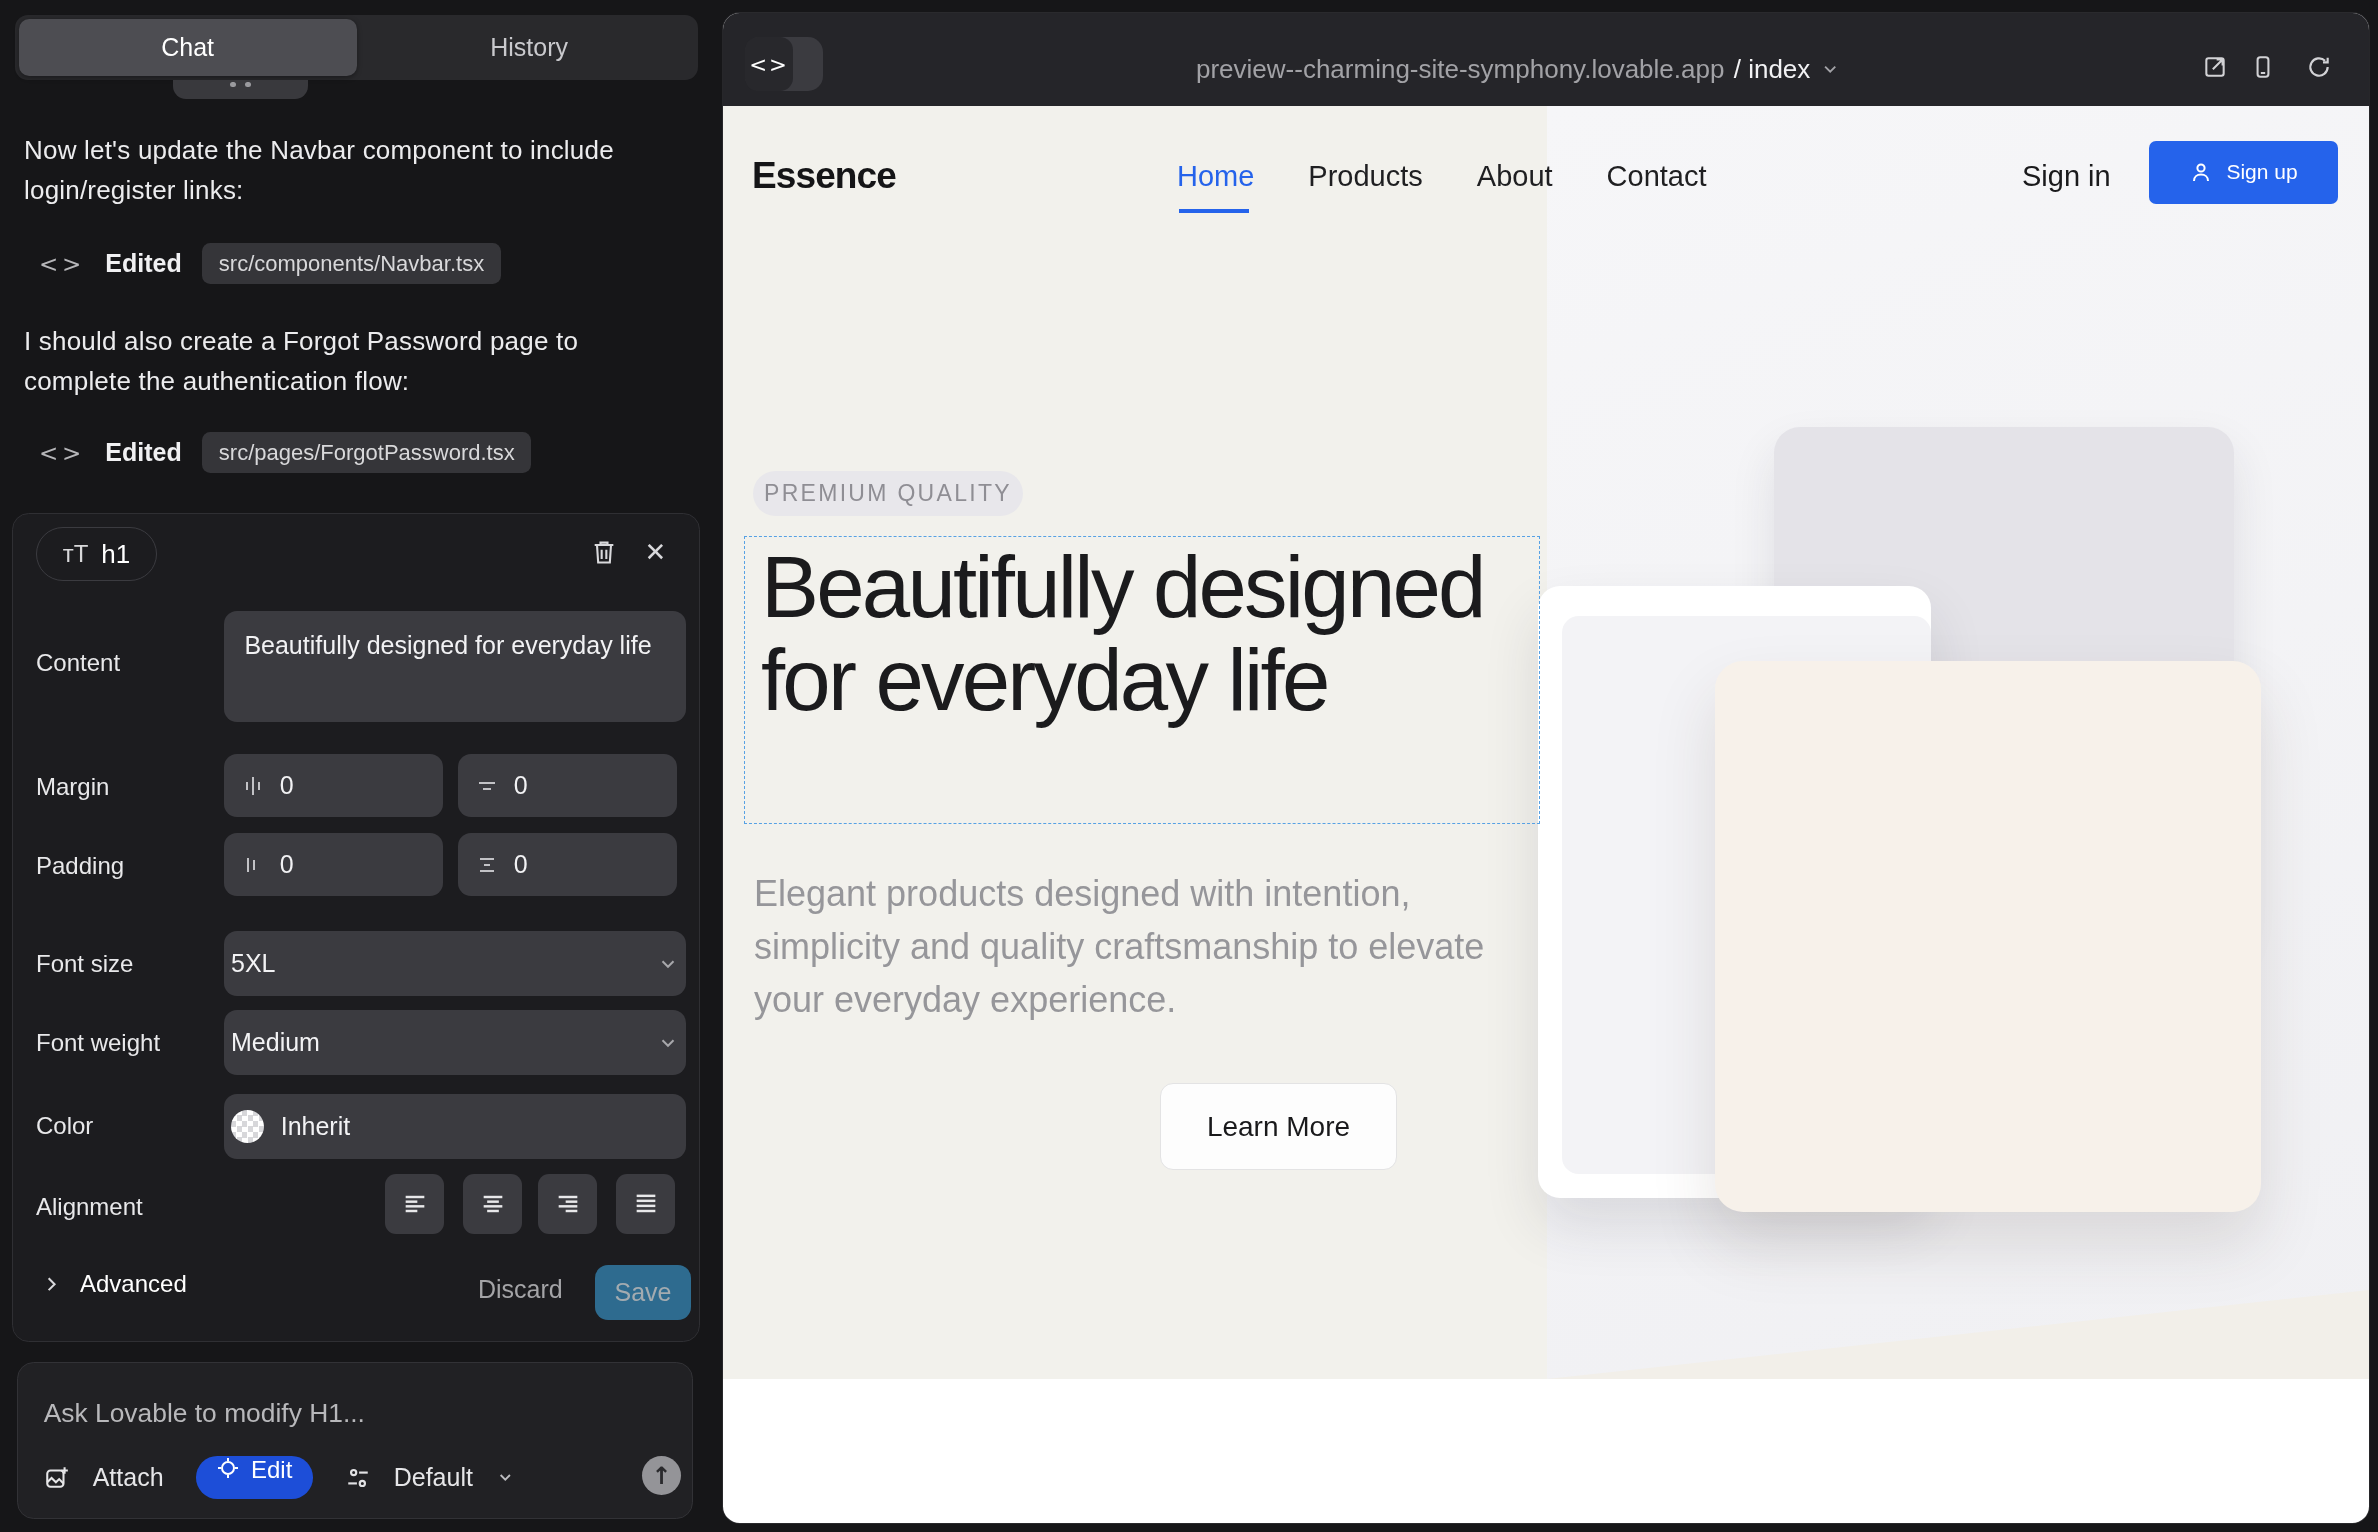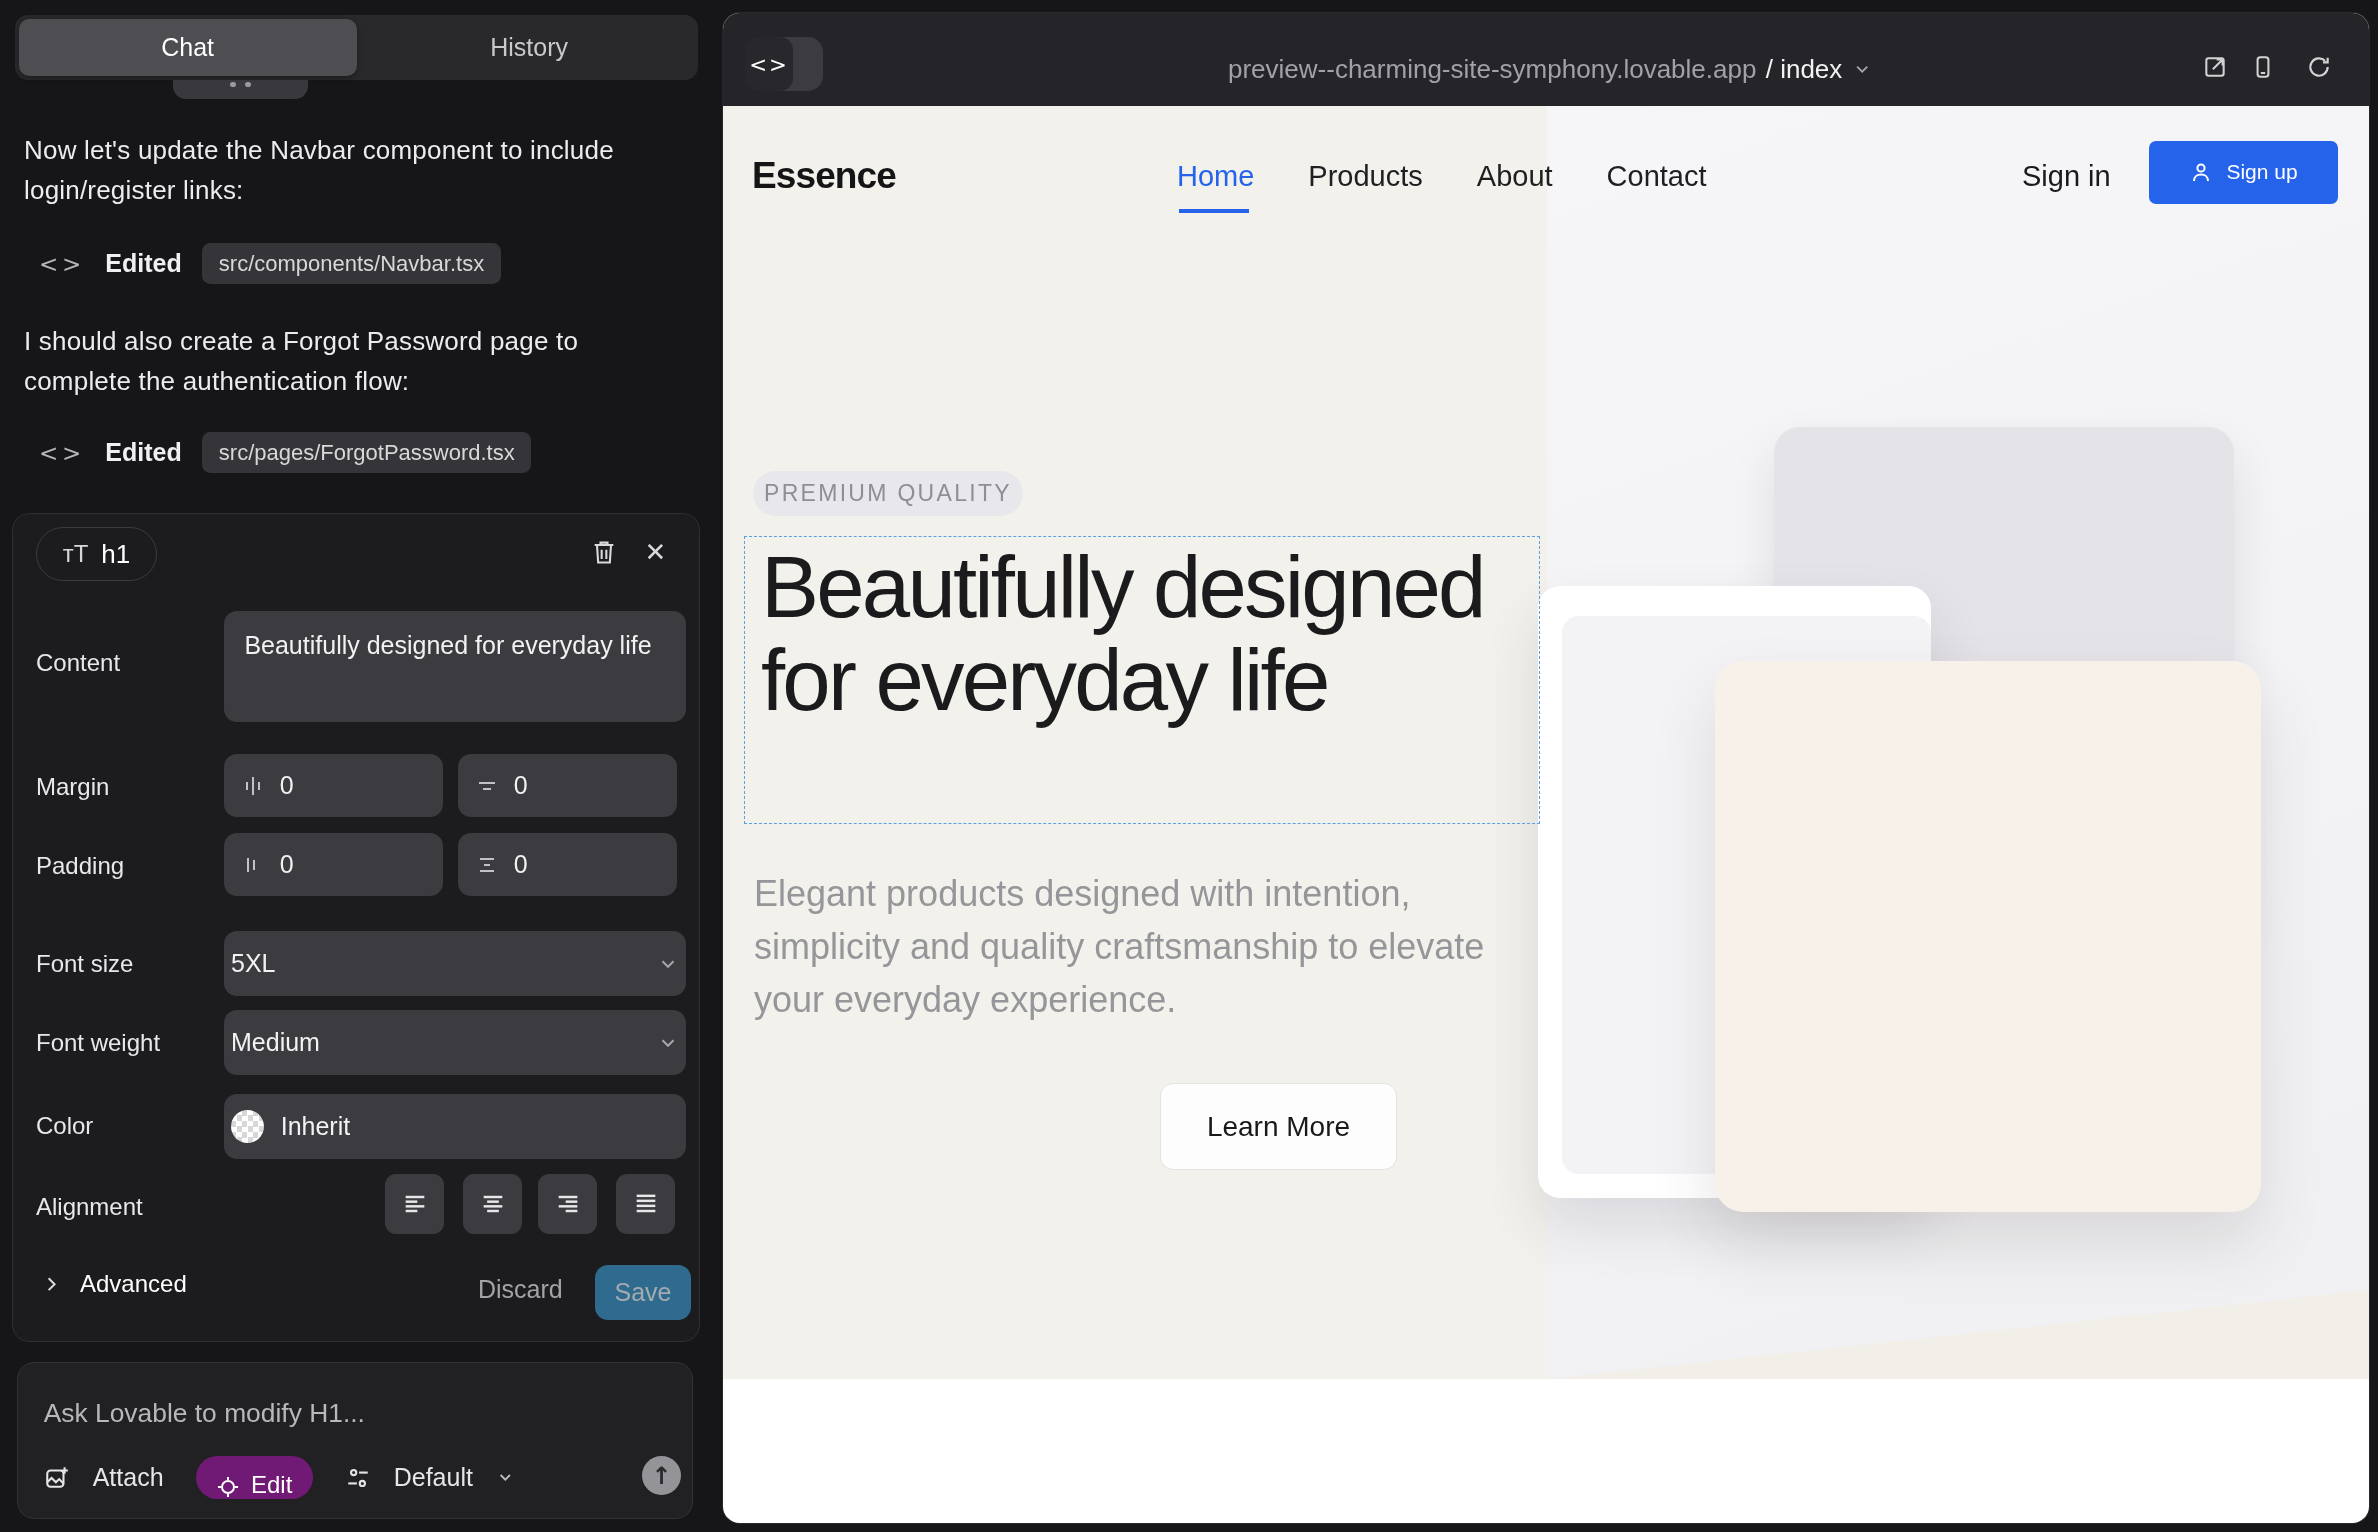--- a/index.html
+++ b/index.html
@@ -57,34 +57,34 @@
   .discard{font-size:25px;color:#a4a4a7;cursor:pointer;}
   .save{background:#2e6b8f;border-radius:13px;color:#a3abb0;font-size:25px;display:flex;align-items:center;
     justify-content:center;cursor:pointer;}
 
   
   #composer{left:16.7px;top:1362px;width:676px;height:157px;background:#212124;border:0.9px solid #323236;
     border-radius:16.7px;box-sizing:border-box;}
   .placeholder{left:26px;top:35px;font-size:26.4px;color:#b8b8bb;}
   .comp-row{left:26px;top:93px;height:43px;display:flex;align-items:center;gap:32px;}
   .comp-item{display:flex;align-items:center;gap:23px;font-size:25px;color:#e6e6e8;cursor:pointer;}
-  .edit-pill{background:#701a75;border-radius:21.3px;height:43px;padding:0 20.4px;display:flex;align-items:flex-end;
+  .edit-pill{background:#1d4ed8;border-radius:21.3px;height:43px;padding:0 20.4px;display:flex;align-items:flex-start;
     gap:11px;color:#fff;font-size:24px;cursor:pointer;}
   .send{right:11px;top:93px;width:39px;height:39px;border-radius:50%;background:#949498;display:flex;
     align-items:center;justify-content:center;color:#2a2a2d;font-size:24px;font-weight:700;cursor:pointer;}
 
   
   #preview{left:723px;top:13px;width:1646px;height:1510px;background:#ffffff;border-radius:16.7px;
     overflow:hidden;box-shadow:0 0 0 0.9px #2a2a2d;}
   #chrome{left:0;top:0;width:100%;height:93px;background:#252529;}
   .toggle{left:22px;top:24px;width:78px;height:54px;background:#3b3b40;border-radius:15px;cursor:pointer;}
   .toggle .seg{left:0;top:0;width:48px;height:54px;background:#28282c;border-radius:13px;display:flex;
     align-items:center;justify-content:center;color:#fff;font-size:21.3px;letter-spacing:1.9px;}
   .url{top:41px;left:50%;transform:translateX(calc(-50% - 28px));white-space:nowrap;font-size:26px;
-    color:#a2a2a6;display:flex;align-items:center;gap:9.3px;cursor:pointer;margin-left:32px;}
+    color:#a2a2a6;display:flex;align-items:center;gap:9.3px;cursor:pointer;}
   .url b{color:#f2f2f4;font-weight:400;}
   .chrome-ic{top:41px;color:#d2d2d5;cursor:pointer;}
 
   
   #site{left:0;top:93px;width:1646px;height:1273px;overflow:hidden;background:#f2f1ec;}
   .col-right{left:824px;top:0;width:823px;height:1273px;background:linear-gradient(160deg,#f6f6f8 0%,#f0f0f3 100%);}
   .wedge{left:824px;top:1184px;width:823px;height:89px;background:#f2efe9;
     clip-path:polygon(0 100%,100% 0,100% 100%);}
 
   .navrow{left:0;top:33px;width:1646px;height:74px;}

